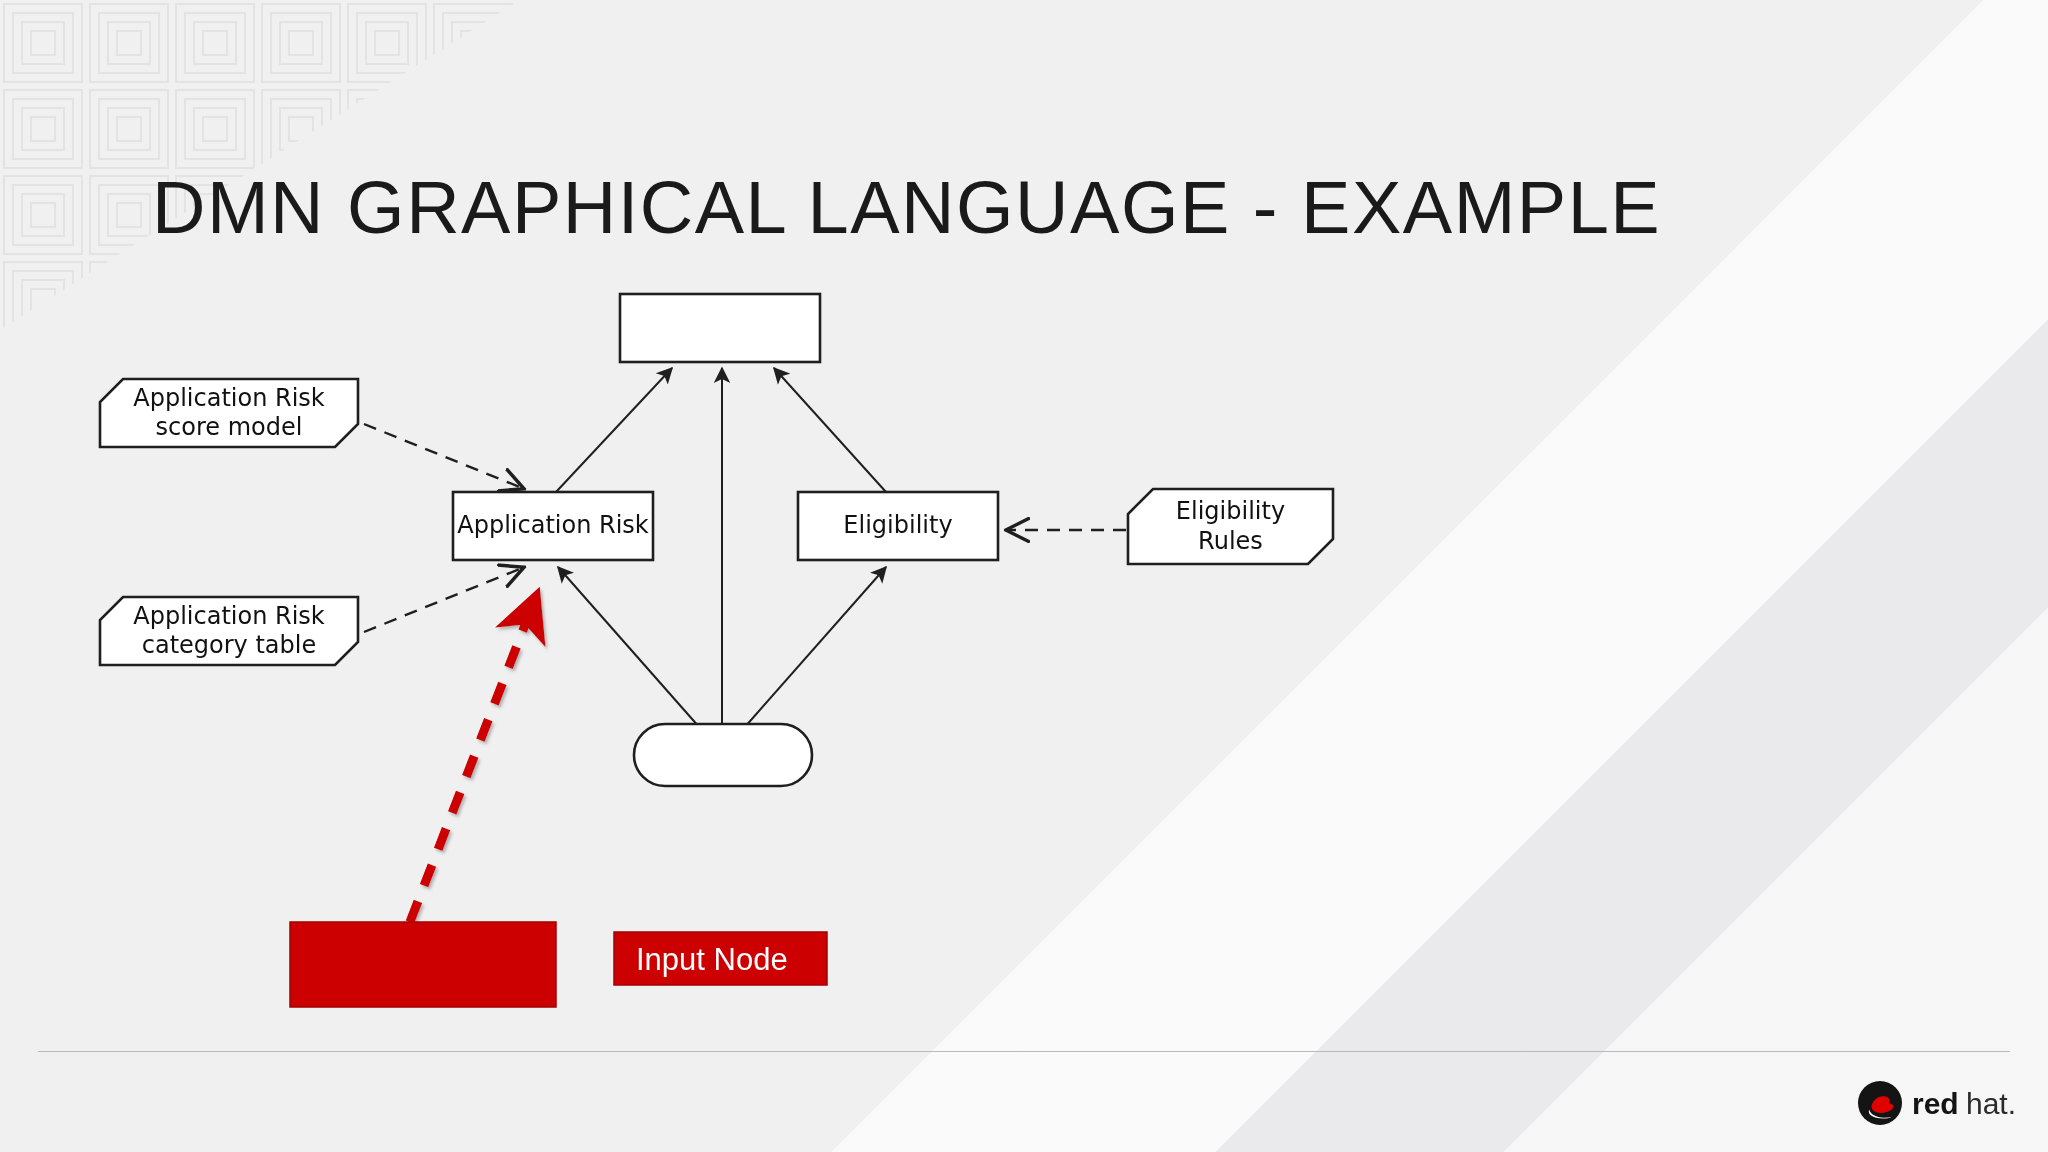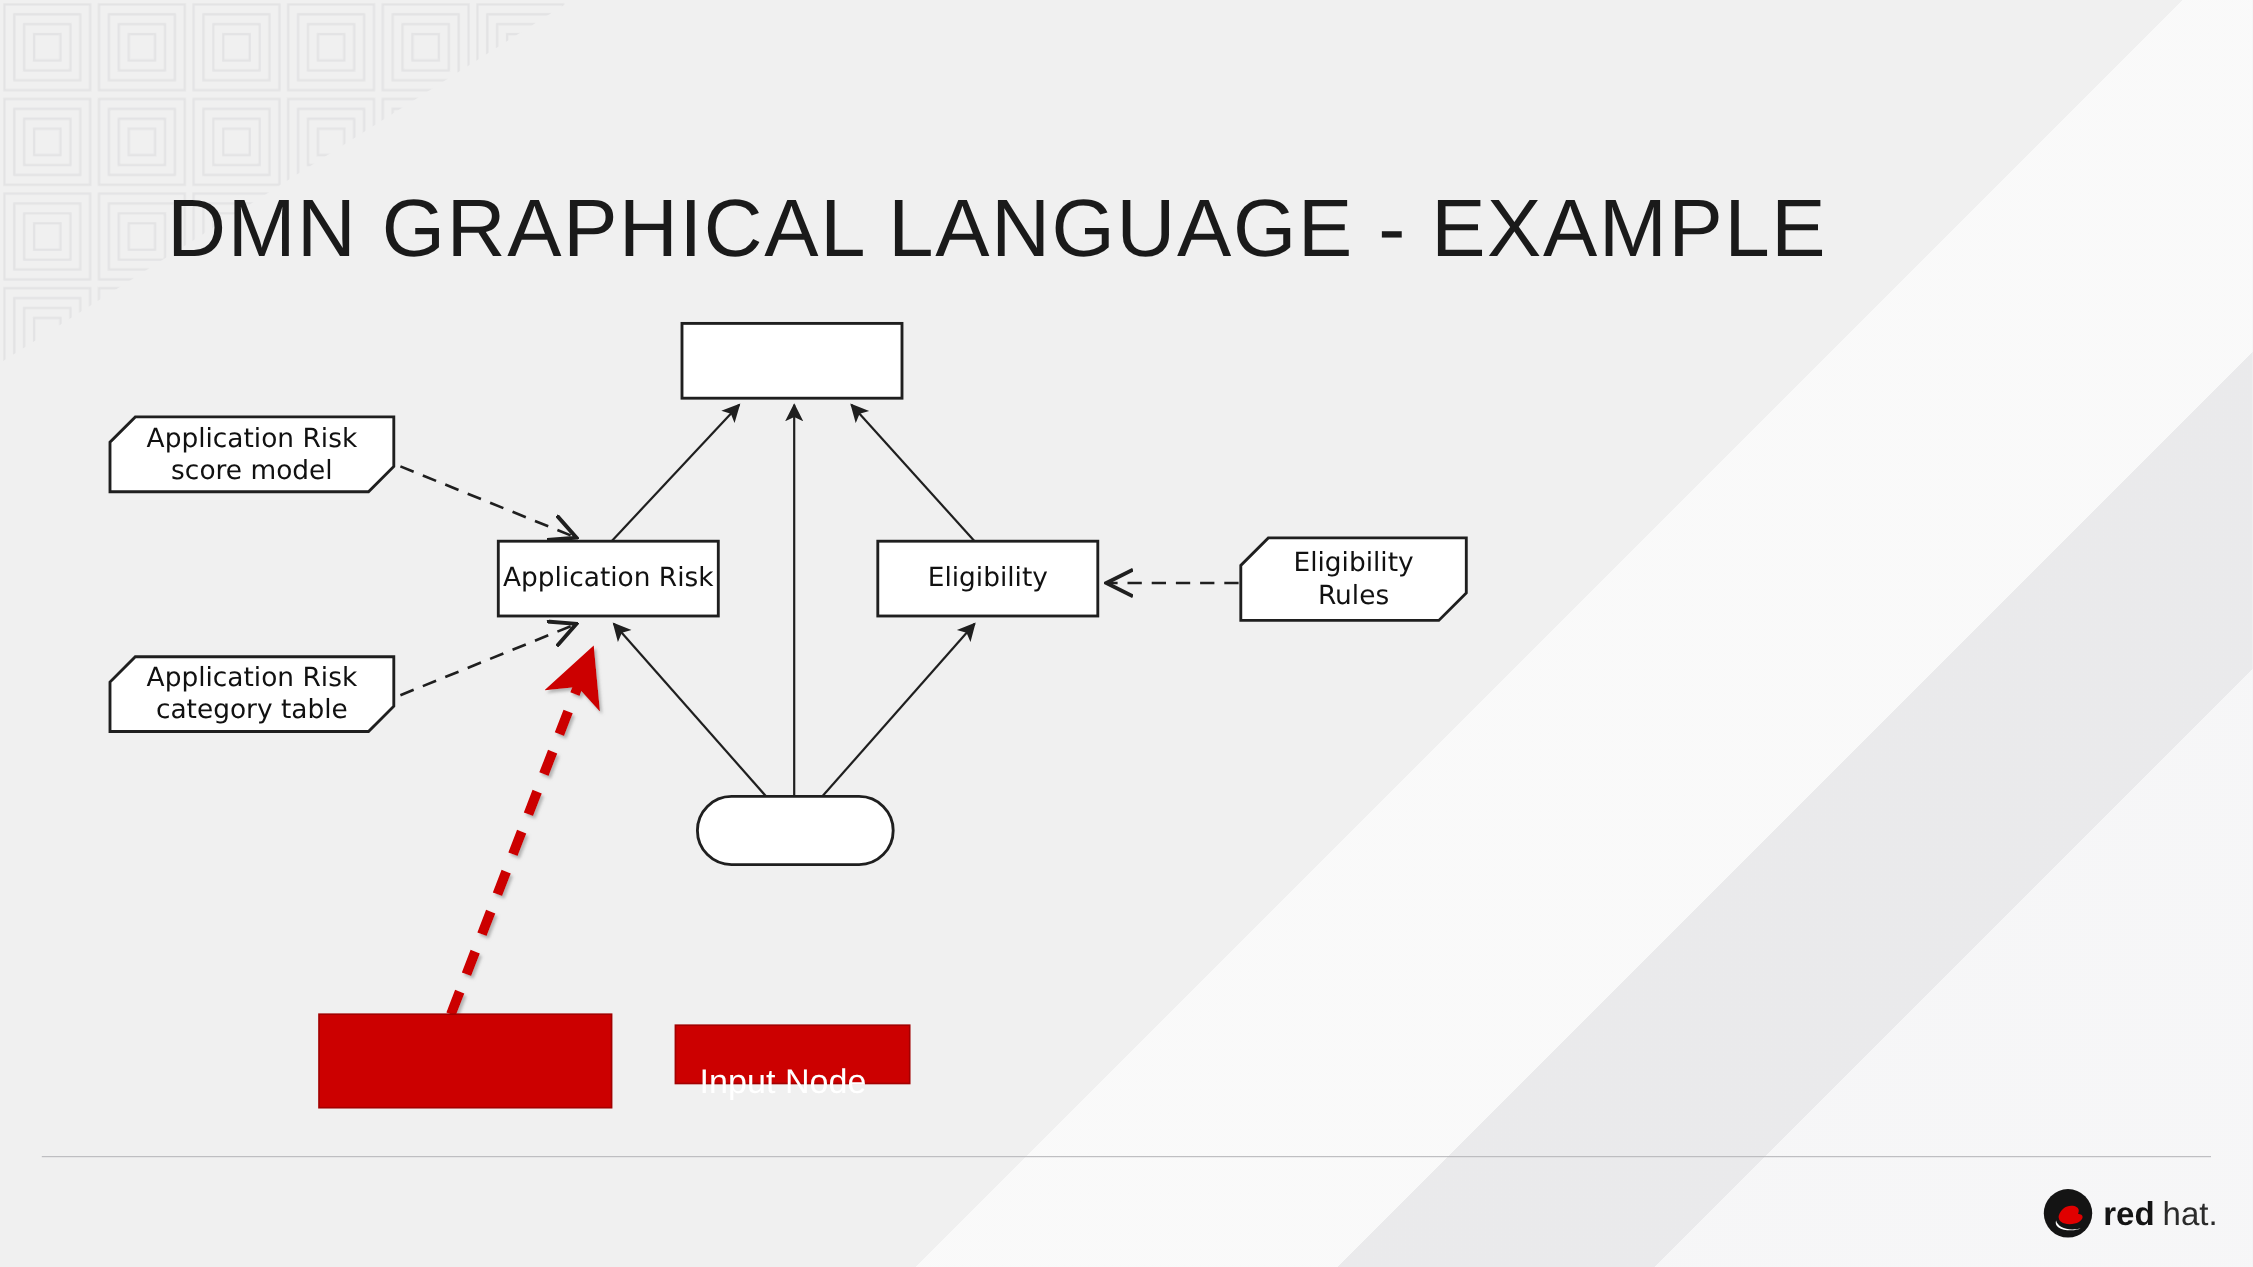--- a/index.html
+++ b/index.html
@@ -202,21 +202,21 @@
   <div class="node-label" style="left:100px; top:379px; width:258px; height:68px; white-space:pre-line;">Application Risk
 score model</div>
 
   <div class="node-label" style="left:100px; top:597px; width:258px; height:68px; white-space:pre-line;">Application Risk
 category table</div>
 
   <div class="node-label" style="left:1128px; top:489px; width:205px; height:75px; white-space:pre-line;">Eligibility
 Rules</div>
 
 
-  <div class="callout-label" style="left:636px; top:940px; width:200px;margin-top:24px;">Input Node</div>
+  <div class="callout-label" style="left:636px; top:940px; width:200px;">Input Node</div>
 
   <div class="footer-rule"></div>
 
   <svg class="rh-logo" viewBox="0 0 168 50" width="168" height="50">
     <circle cx="24" cy="25" r="22" fill="#141414"></circle>
     <g>
       <path d="M15.5 27.5 c1.8 -5.6 6.2 -9.3 11.4 -9.3 c4.4 0 6.9 1.9 6.9 4.4
                c0 1.0 -0.3 1.9 -0.7 2.7 c2.6 0.3 4.2 1.4 4.2 3.0
                c0 3.2 -5.0 6.6 -12.0 6.6 c-6.0 0 -10.3 -2.6 -9.8 -7.4 Z" fill="#e00000"></path>
       <path d="M13.2 31.6 c-0.9 2.3 -0.2 4.5 1.9 6.0 c2.7 1.9 7.0 2.9 11.6 2.9

